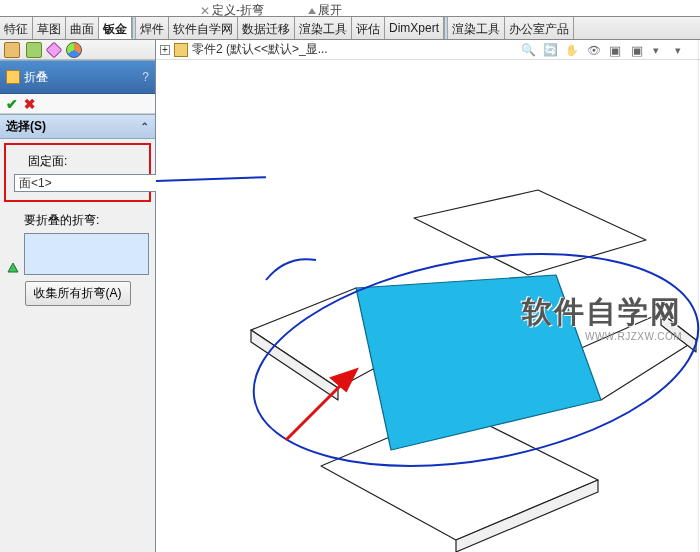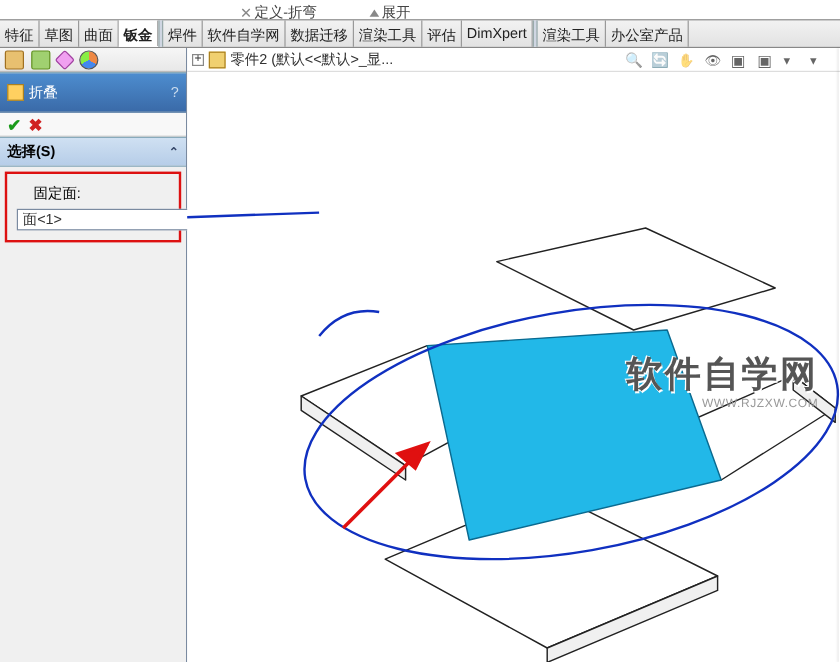--- a/index.html
+++ b/index.html
@@ -132,20 +132,32 @@
       <div class="row-flex">
         <div class="side-ico">
           <svg viewBox="0 0 14 14">
               <path d="M2 11 L7 2 L12 11 Z" fill="#40c060" stroke="#207030"></path>
             </svg>
         </div>
         <input class="input-box" value="面&lt;1&gt;" style="">
       </div>
     </div>
 
+    <div class="fold-body">
+      <div class="row-label" style="margin-left:18px">要折叠的折弯:</div>
+      <div class="row-flex">
+        <div class="side-ico">
+          <svg viewBox="0 0 14 14">
+              <path d="M2 11 L7 2 L12 11 Z" fill="#40c060" stroke="#207030"></path>
+            </svg>
+        </div>
+        <div class="list-box"></div>
+      </div>
+      <button class="collect-btn">收集所有折弯(A)</button>
+    </div>
   </div>
 
   <div class="viewport">
     <div class="view-head">
       <div class="plus">+</div>
       <div class="vfico"></div>
       <span>零件2 (默认&lt;&lt;默认&gt;_显...</span>
     </div>
 
     <div class="view-toolbar">

